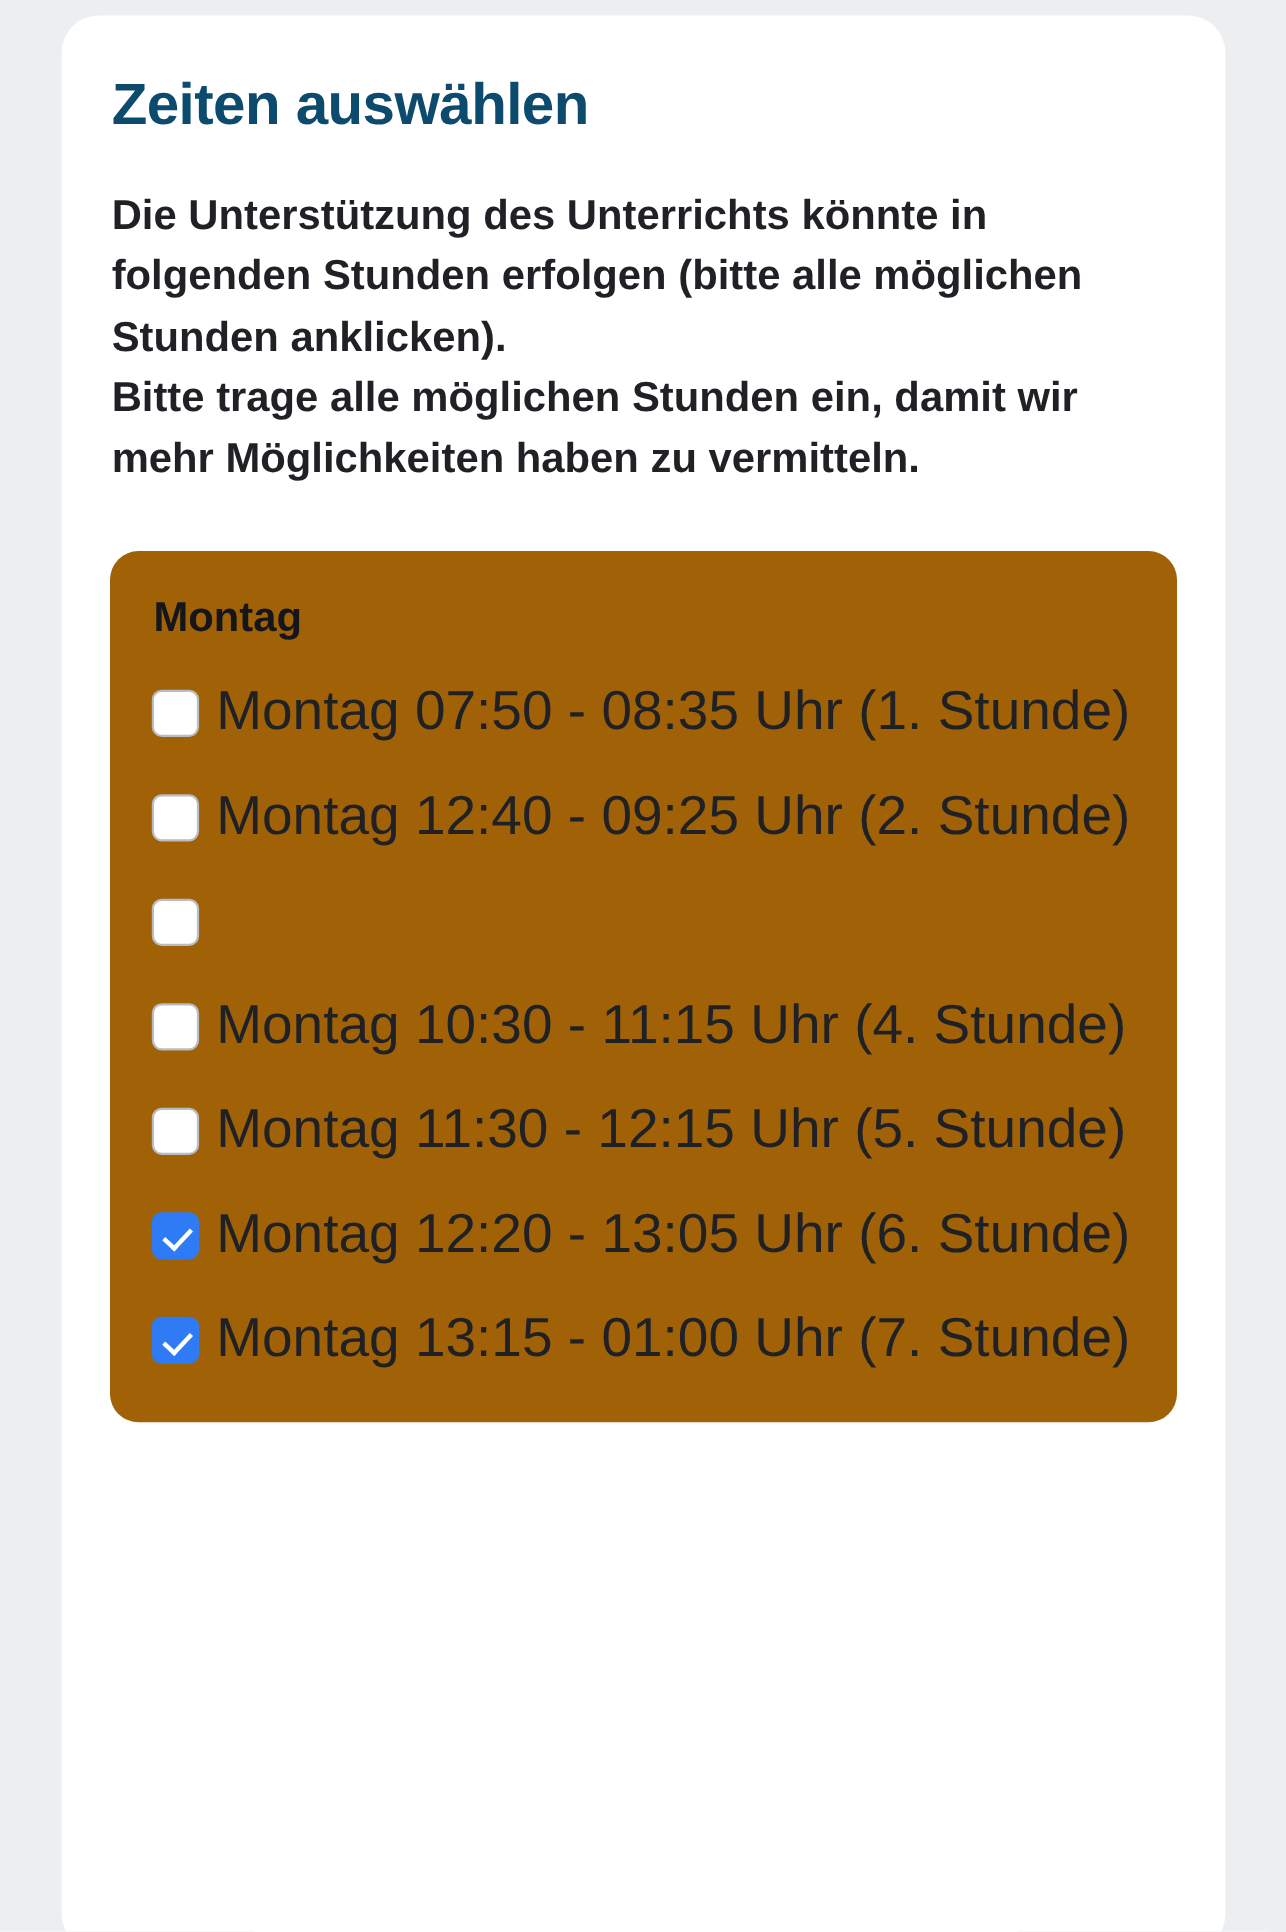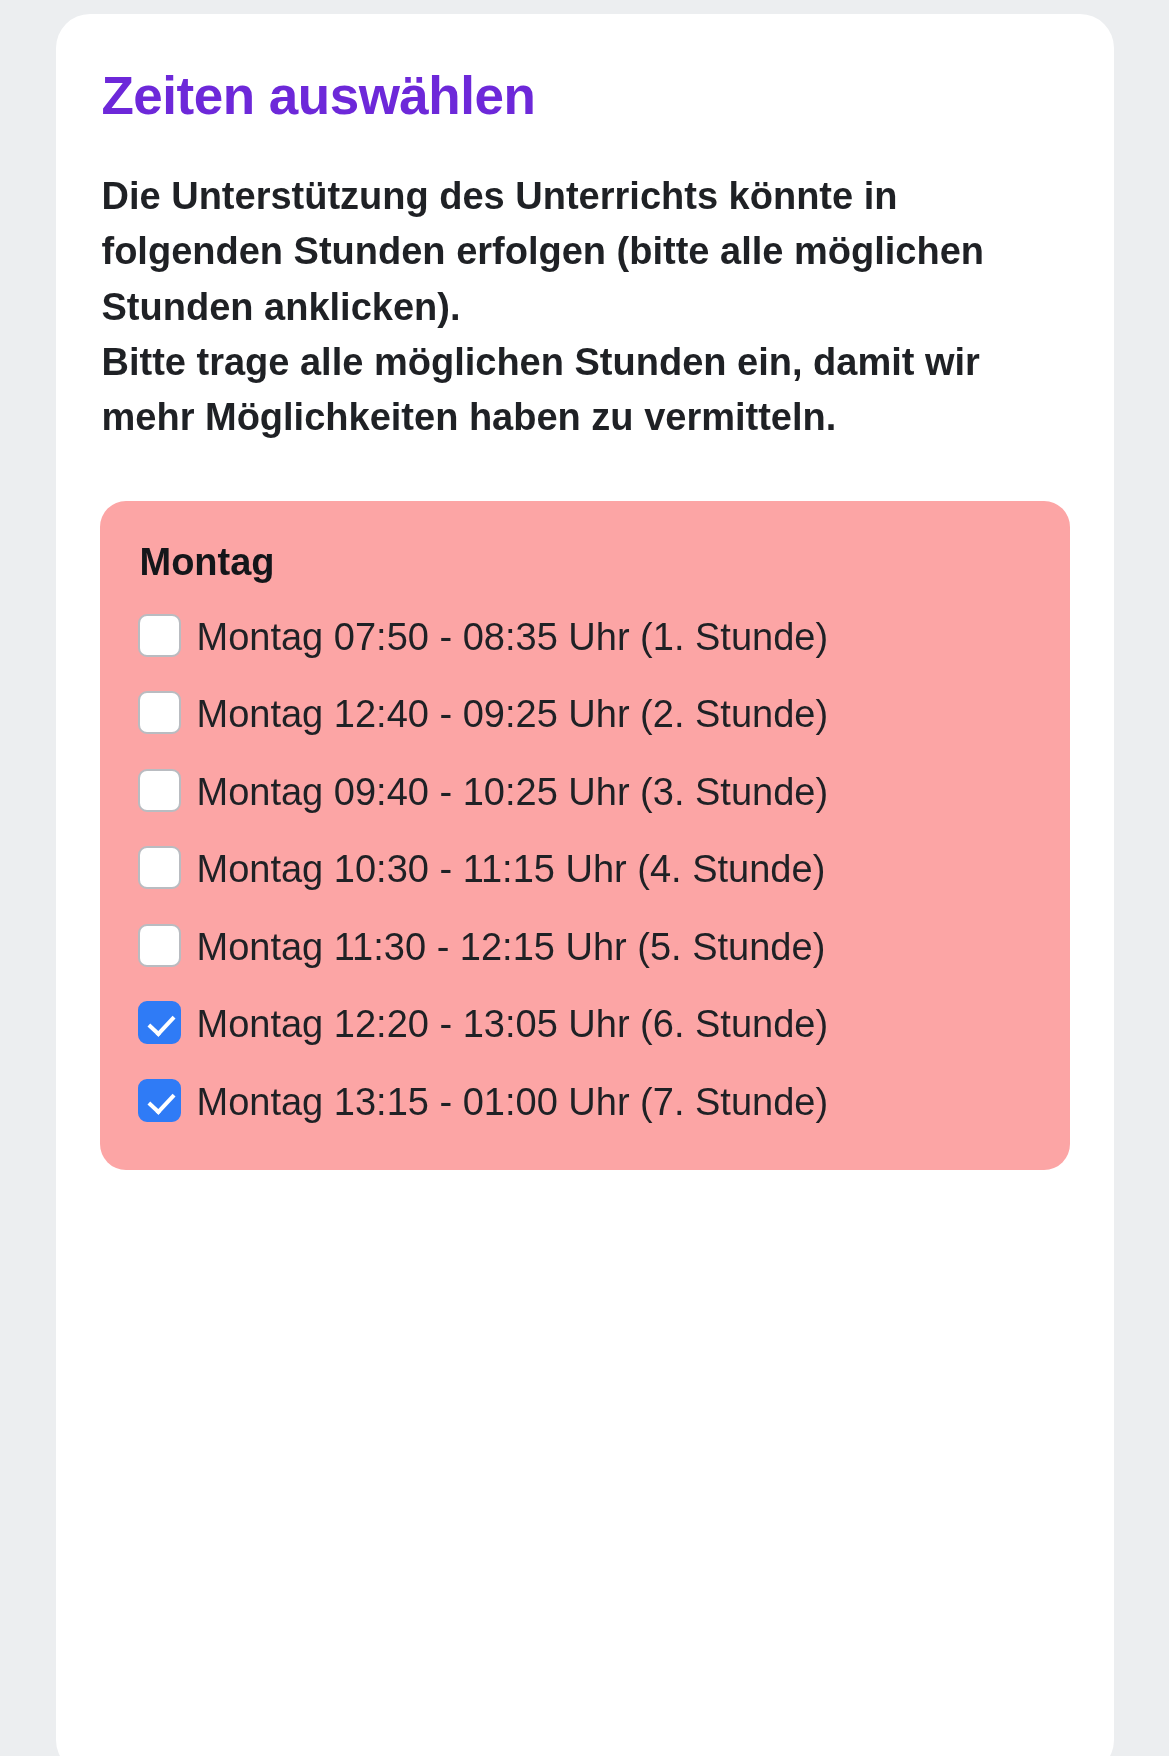--- a/index.html
+++ b/index.html
@@ -31,57 +31,57 @@
     border-radius: 34px;
     box-sizing: border-box;
     padding: 52px 44px 0 44px;
     overflow: hidden;
   }
 
   .page-title {
     font-size: 53px;
     line-height: 1.12;
     font-weight: 700;
-    color: #6d28d9;
+    color: #0c4a6e;
     letter-spacing: -0.5px;
     margin: 0 0 44px 2px;
   }
 
   .intro {
     font-size: 38px;
     line-height: 1.45;
     color: #1f2125;
     margin: 0 0 56px 2px;
     max-width: 900px;
     font-weight: 700;
   }
 
   .intro p {
     margin: 0;
   }
 
   .day-panel {
-    background: #fca5a5;
+    background: #a16207;
     border-radius: 26px;
     padding: 40px 38px 40px 38px;
     box-sizing: border-box;
     width: 100%;
   }
 
   .day-title {
     font-size: 38px;
     font-weight: 700;
     color: #14161a;
     margin: 0 0 26px 2px;
   }
 
   .slot-row {
     display: block;
     margin: 0 0 22px 0;
-    font-size: 38px;
+    font-size: 50px;
     line-height: 1.46;
     color: #1f2125;
     position: relative;
   }
 
   .slot-row:last-child {
     margin-bottom: 0;
   }
 
   .cb {
@@ -145,21 +145,21 @@
 
       <label class="slot-row">
         <span class="cb"></span><span class="slot-label">Montag 07:50 - 08:35 Uhr (1. Stunde)</span>
       </label>
 
       <label class="slot-row">
         <span class="cb"></span><span class="slot-label">Montag 12:40 - 09:25 Uhr (2. Stunde)</span>
       </label>
 
       <label class="slot-row">
-        <span class="cb"></span><span class="slot-label">Montag 09:40 - 10:25 Uhr (3. Stunde)</span>
+        <span class="cb"></span>
       </label>
 
       <label class="slot-row">
         <span class="cb"></span><span class="slot-label">Montag 10:30 - 11:15 Uhr (4. Stunde)</span>
       </label>
 
       <label class="slot-row">
         <span class="cb"></span><span class="slot-label">Montag 11:30 - 12:15 Uhr (5. Stunde)</span>
       </label>
 

